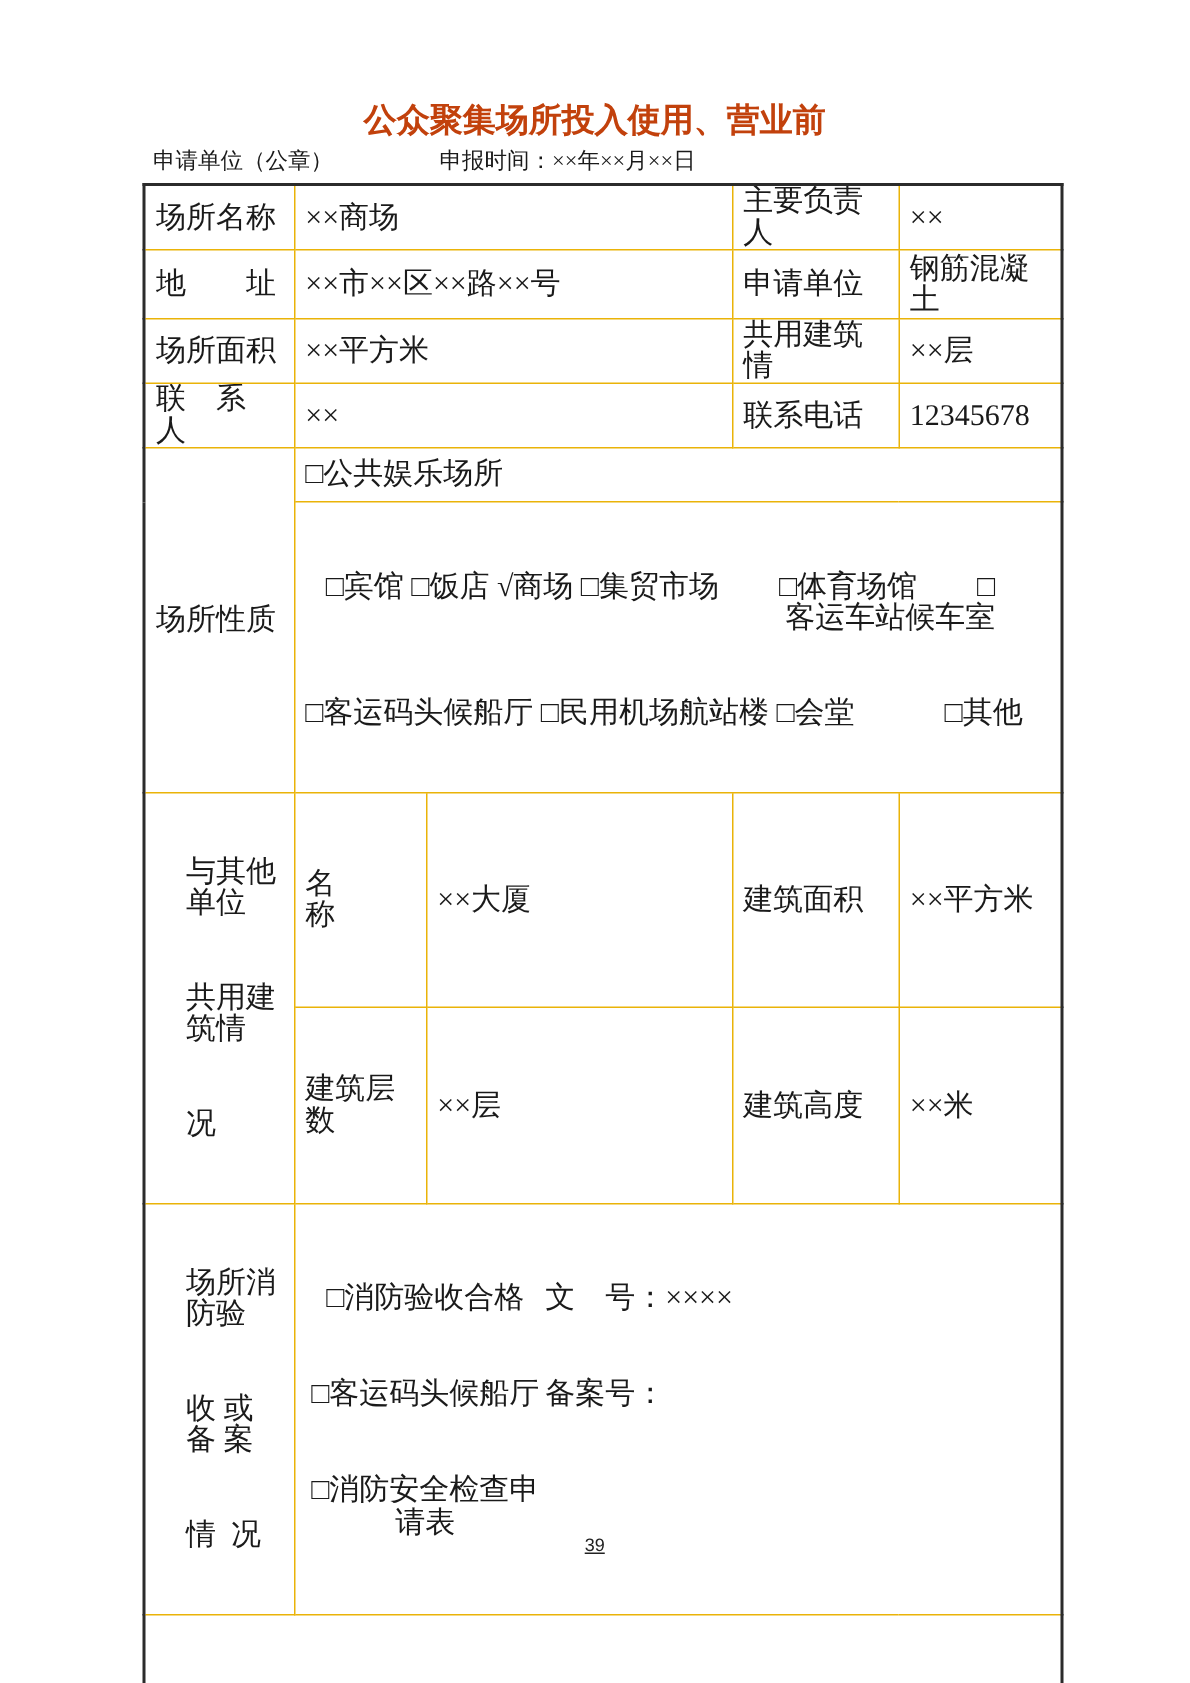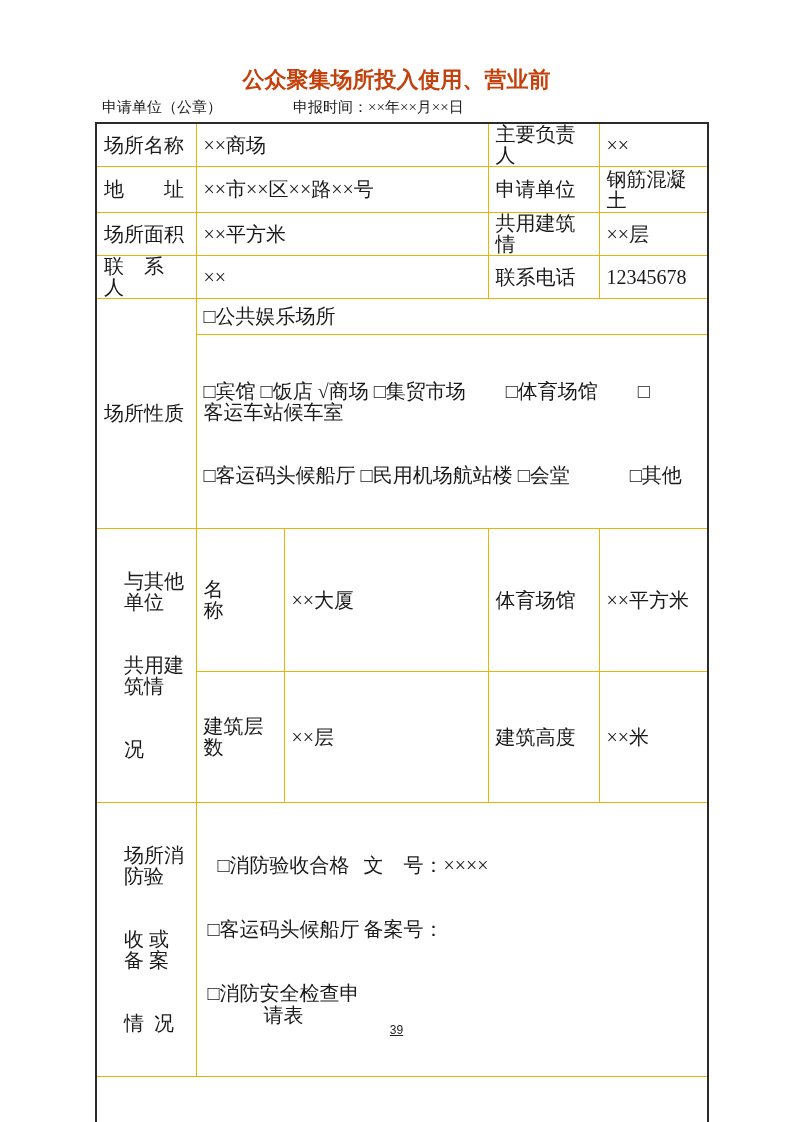--- a/index.html
+++ b/index.html
@@ -57,21 +57,21 @@
   tr.h90 > td { height:90px; }
   tr.h239 > td { height:239px; }
 
   td.vtop { vertical-align:top; padding-top:4px; }
 
   .lbl-line { white-space:pre-wrap;margin-left:20px; }
 
   .acc-line { display:flex; white-space:pre-wrap; line-height:22px; }
   .acc-first { display:inline-block; width:160px; flex:0 0 160px; white-space:pre-wrap;text-align:center; }
 
-  .vn-wrap { max-width:460px; }
+  .vn-wrap { max-width:460px;text-align:right; }
 
   .pagenum {
     position:absolute;
     top:1023px; left:0;
     width:100%;
     text-align:center;
     font-family:"Liberation Sans","DejaVu Sans",sans-serif;
     font-size:12px;
     color:#222;
     text-decoration:underline;
@@ -141,21 +141,21 @@
     </tr>
 
     <tr class="h46">
       <td rowspan="2">
         <div class="lbl-line">与其他单位</div>
         <div class="lbl-line">共用建筑情</div>
         <div class="lbl-line">况</div>
       </td>
       <td>名　　称</td>
       <td>××大厦</td>
-      <td>体育场馆</td>
+      <td>建筑面积</td>
       <td>××平方米</td>
     </tr>
     <tr class="h39">
       <td>建筑层数</td>
       <td>××层</td>
       <td>建筑高度</td>
       <td>××米</td>
     </tr>
 
     <tr class="h90">

